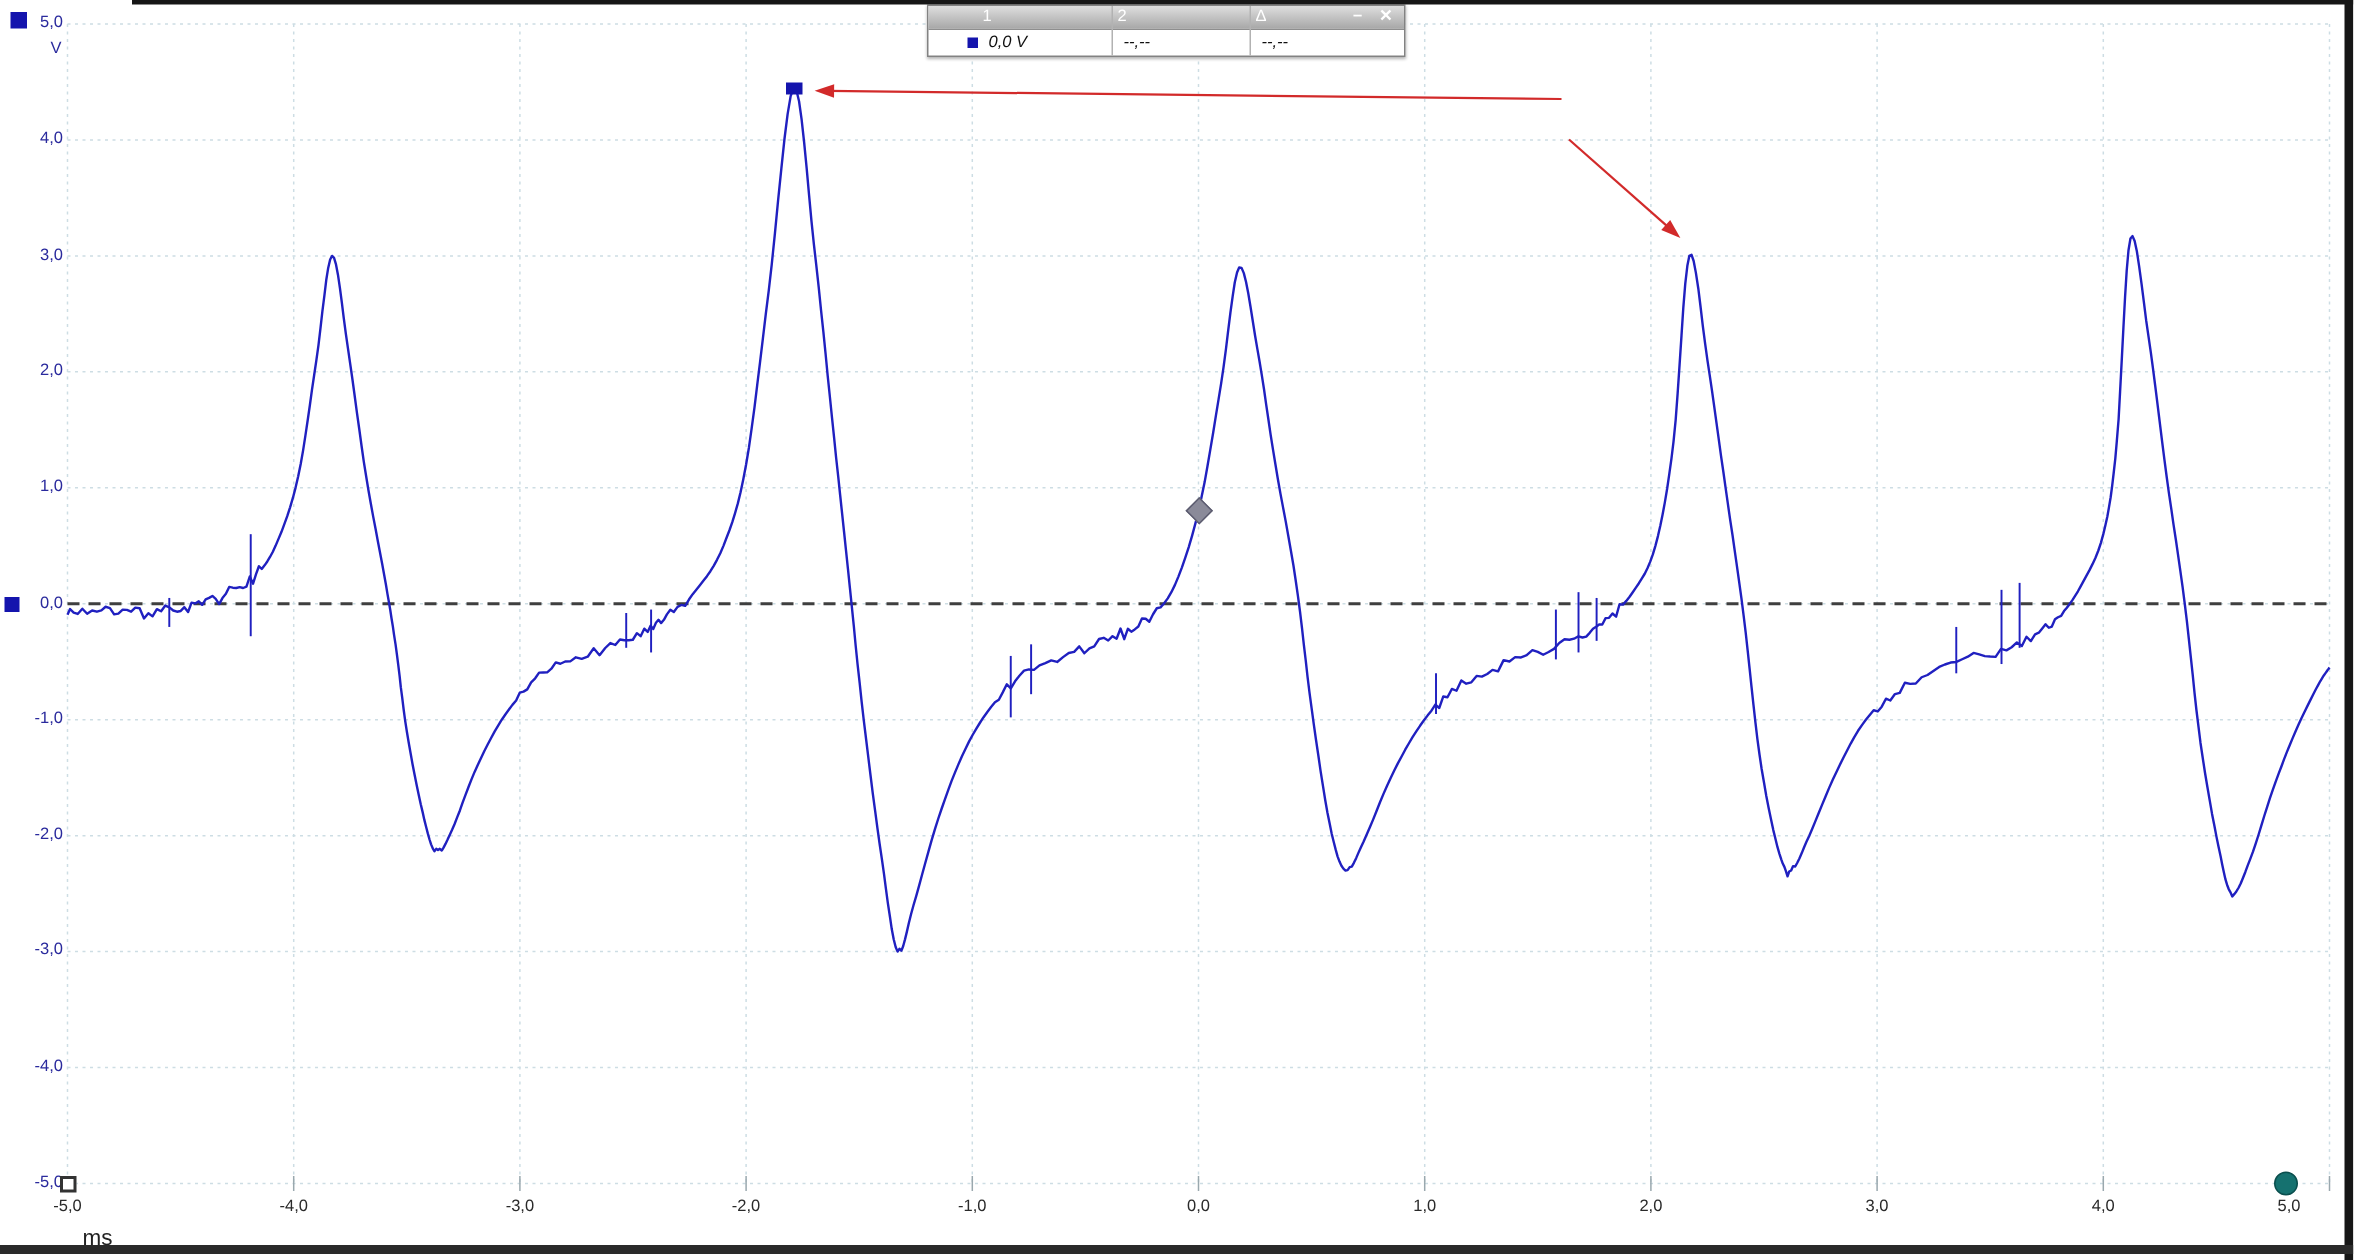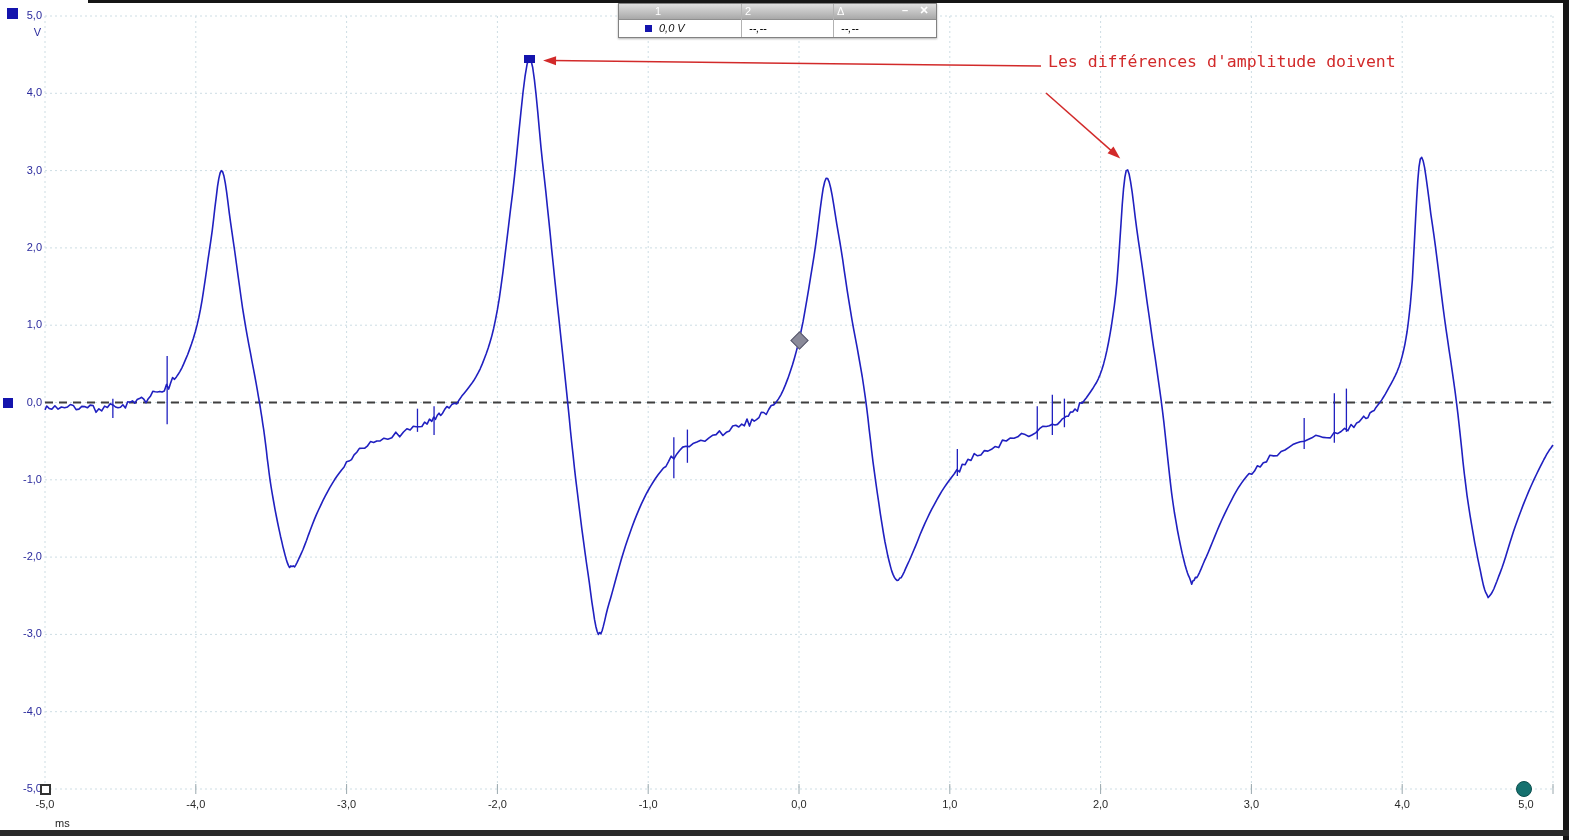--- a/index.html
+++ b/index.html
@@ -3,21 +3,21 @@
 <meta charset="utf-8">
 <style>
   html,body{margin:0;padding:0;background:#fff;}
   #screen{position:relative;width:1569px;height:840px;background:#ffffff;overflow:hidden;
           font-family:"Liberation Sans",sans-serif;}
   #plot-svg{position:absolute;left:0;top:0;}
   
   .ylab{position:absolute;left:2px;width:40px;text-align:right;font-size:11px;color:#2a2a9d;}
   .xlab{position:absolute;width:44px;text-align:center;font-size:11px;color:#2a2a2a;}
   #y-unit{position:absolute;left:2px;top:26px;width:39px;text-align:right;font-size:11px;color:#2a2a9d;}
-  #x-unit{position:absolute;left:55px;top:817px;font-size:11px;color:#222;}
+  #x-unit{position:absolute;left:55px;top:817px;font-size:15px;color:#222;}
   #x-scale-badge{position:absolute;left:10px;top:862px;width:37px;height:13px;background:#c2410c;
           color:#f4f4ff;font-size:9px;line-height:13px;text-align:center;border-radius:1px;}
   
   .topbar{position:absolute;left:88px;top:0;width:1481px;height:3px;background:#161616;}
   .rightbar{position:absolute;right:0;top:0;width:6px;height:840px;background:#161616;}
   .bottombar{position:absolute;left:0;top:830px;width:1569px;height:6px;background:#2a2a2a;}
   
   .navysq{position:absolute;background:#1414ad;}
   #ch1-indicator{left:7px;top:8px;width:11px;height:11px;}
   #ground-marker{left:3px;width:10px;height:10px;}
@@ -147,21 +147,20 @@
   <div id="ground-marker" class="navysq" style="top: 397.5px;"></div>
   <div id="peak-marker" class="navysq" style="left: 523.568px; top: 54.515px;"></div>
   <div id="trigger-diamond" style="left: 792.5px; top: 334.16px;"></div>
   <div id="corner-handle" style="left: 39.5px; top: 783.5px;"></div>
   <div id="scroll-dot"></div>
 
   <div id="x-scale-badge">x1.0</div>
   <div id="x-unit">ms</div>
 
   <div id="annotation" style="color: rgb(210, 42, 42);">
-    <div>Les différences d'amplitude doivent</div>
   </div>
 
   <div id="panel">
     <div class="phdr">
       <span class="pc pc1">1</span>
       <span class="pc pc2">2</span>
       <span class="pc pc3">Δ</span>
       <span class="pbtn pbtn-min">–</span>
       <span class="pbtn pbtn-cls">✕</span>
     </div>

